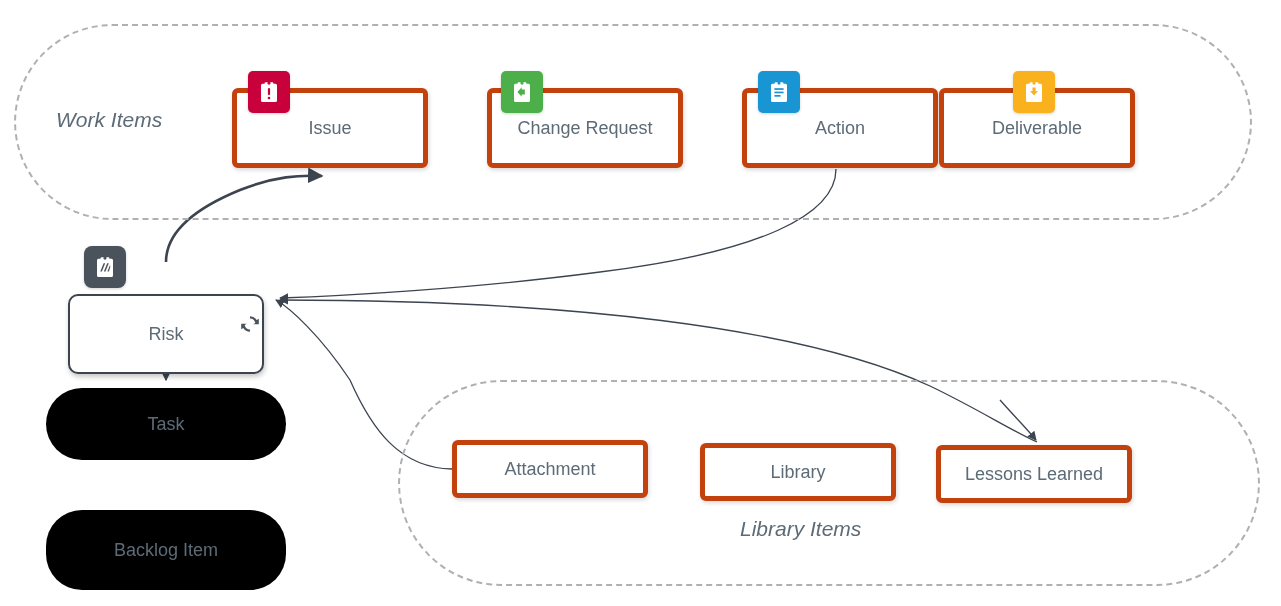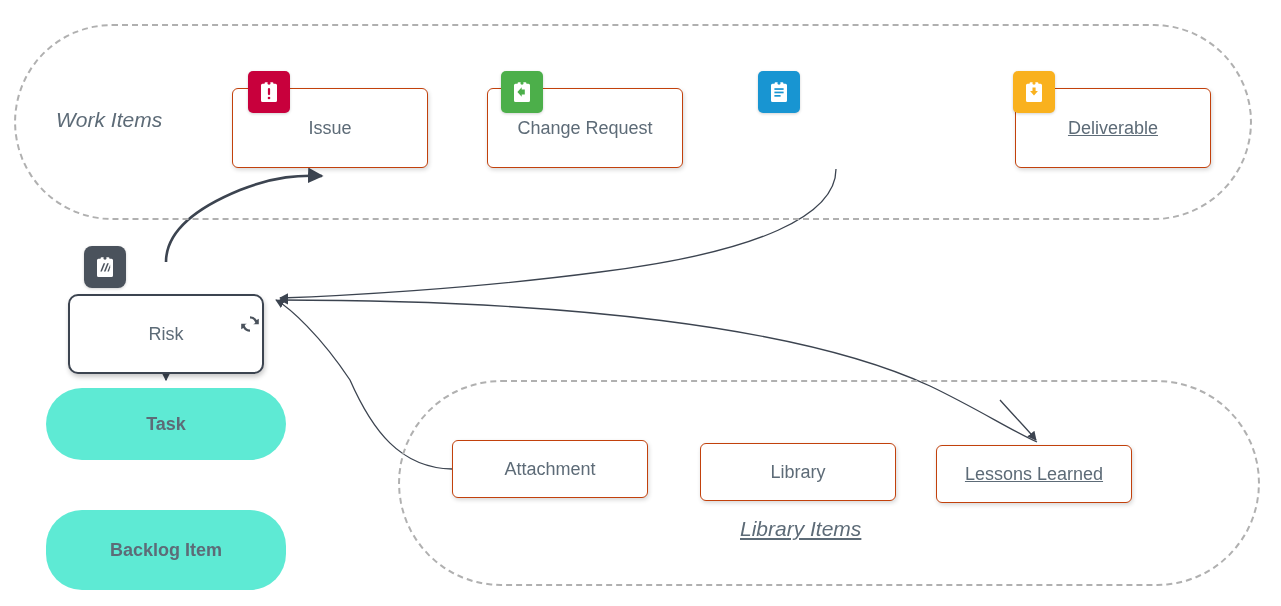--- a/index.html
+++ b/index.html
@@ -55,70 +55,68 @@
     color: #5d6b77;
     white-space: nowrap;
   }
   #label-work-items {
     left: 56px;
     top: 108px;
   }
   #label-library-items {
     left: 740px;
     top: 517px;
-    text-decoration: underline;
   }
 
   
   .node {
     position: absolute;
     box-sizing: border-box;
     display: flex;
     align-items: center;
     justify-content: center;
     color: #5d6b77;
     font-size: 18px;
     white-space: nowrap;
   }
   .card {
     background: #ffffff;
-    border: 1px solid #c2410c;
+    border: 5px solid #c2410c;
     border-radius: 6px;
     box-shadow: 1px 2px 4px rgba(0,0,0,0.16);
   }
   .pill {
-    background: #5eead4;
+    background: #000000;
     border: none;
     border-radius: 36px;
     box-shadow: none;
-    font-weight: bold;
   }
   .primary {
     background: #ffffff;
     border: 2px solid #3c4450;
     border-radius: 10px;
     box-shadow: 1px 3px 5px rgba(0,0,0,0.22);
     margin-top: 31px;
   }
 
   
   #node-issue           { left: 232px; top: 88px;  width: 196px; height: 80px; }
   #node-change-request  { left: 487px; top: 88px;  width: 196px; height: 80px; text-align: right; }
   #node-action          { left: 742px; top: 88px;  width: 196px; height: 80px; }
-  #node-deliverable     { left: 1015px; top: 88px;  width: 196px; height: 80px; text-decoration: underline; }
+  #node-deliverable     { left: 939px; top: 88px;  width: 196px; height: 80px; }
 
   
   #node-risk            { left: 68px;  top: 263px; width: 196px; height: 80px; }
   #node-task            { left: 46px;  top: 388px; width: 240px; height: 72px; }
   #node-backlog-item    { left: 46px;  top: 510px; width: 240px; height: 80px; }
 
   
   #node-attachment      { left: 452px; top: 440px; width: 196px; height: 58px; text-align: center; }
   #node-document        { left: 700px; top: 443px; width: 196px; height: 58px; }
-  #node-lessons-learned { left: 936px; top: 445px; width: 196px; height: 58px; text-decoration: underline; }
+  #node-lessons-learned { left: 936px; top: 445px; width: 196px; height: 58px; }
 
   
   .badge-icon {
     position: absolute;
     width: 42px;
     height: 42px;
     border-radius: 5px;
     display: flex;
     align-items: center;
     justify-content: center;
@@ -190,20 +188,23 @@
     <span>Change Request</span>
   </div>
   <div class="badge-icon" id="icon-change-request" style="background:#4caf4a;">
     <svg width="22" height="24" viewBox="0 0 22 24">
       <path d="M7.6 2.2h6.8a1 1 0 0 1 1 1v.6h2.1a1.5 1.5 0 0 1 1.5 1.5v15.2a1.5 1.5 0 0 1-1.5 1.5H4.5A1.5 1.5 0 0 1 3 20.5V5.3a1.5 1.5 0 0 1 1.5-1.5h2.1v-.6a1 1 0 0 1 1-1z" fill="#ffffff"></path>
       <circle cx="11" cy="3.1" r="1.6" fill="#4caf4a"></circle>
       <path d="M13.8 9.6h-3.1V7.3L6.4 12l4.3 4.7v-2.3h3.1z" fill="#4caf4a"></path>
     </svg>
   </div>
 
+  <div class="node card" id="node-action">
+    <span>Action</span>
+  </div>
   <div class="badge-icon" id="icon-action" style="background:#1895d2;">
     <svg width="22" height="24" viewBox="0 0 22 24">
       <path d="M7.6 2.2h6.8a1 1 0 0 1 1 1v.6h2.1a1.5 1.5 0 0 1 1.5 1.5v15.2a1.5 1.5 0 0 1-1.5 1.5H4.5A1.5 1.5 0 0 1 3 20.5V5.3a1.5 1.5 0 0 1 1.5-1.5h2.1v-.6a1 1 0 0 1 1-1z" fill="#ffffff"></path>
       <circle cx="11" cy="3.1" r="1.6" fill="#1895d2"></circle>
       <rect x="6.4" y="8.2" width="9.2" height="1.7" fill="#1895d2"></rect>
       <rect x="6.4" y="11.6" width="9.2" height="1.7" fill="#1895d2"></rect>
       <rect x="6.4" y="15" width="6.2" height="1.7" fill="#1895d2"></rect>
     </svg>
   </div>
 

